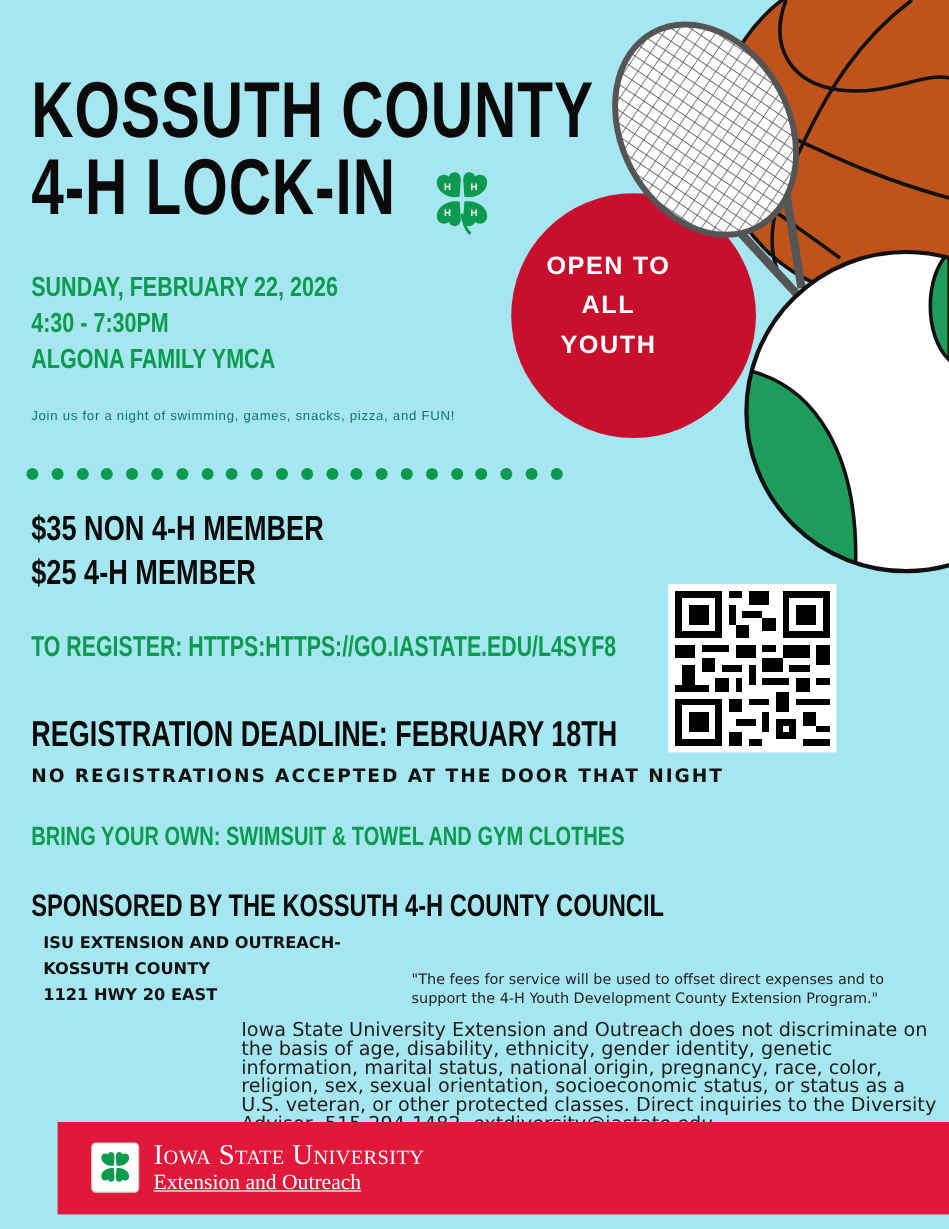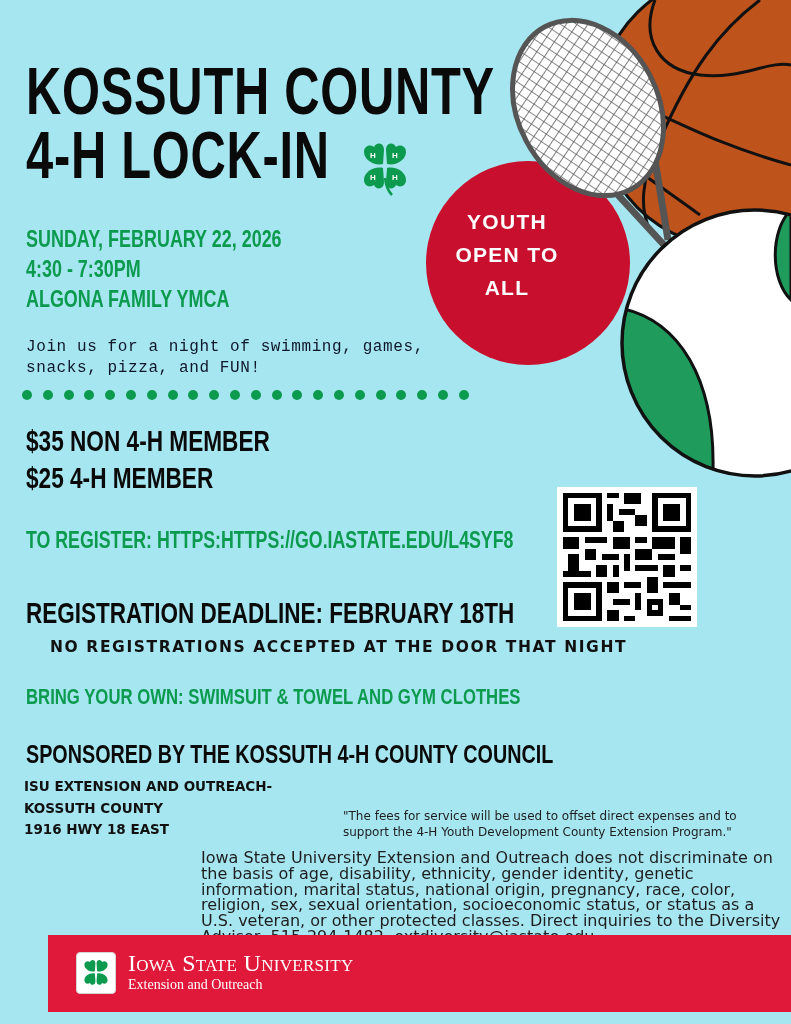--- a/index.html
+++ b/index.html
@@ -2,36 +2,36 @@
 <html><head>
 <meta charset="utf-8">
 <style>
   html, body { margin:0; padding:0; }
   body { width:791px; height:1024px; background:#a6e6f0; position:relative; overflow:hidden; font-family:"Liberation Sans", sans-serif; }
   .abs { position:absolute; }
   .cond { font-family:"Liberation Sans Narrow","Liberation Sans", sans-serif; font-weight:700; transform-origin:left top; white-space:nowrap; }
   .title { left:26px; color:#0a0a0a; font-size:66px; line-height:62px; transform:scaleX(0.74); letter-spacing:1px; }
   .green { color:#0c9a4e; }
   .event-line { left:26px; font-size:23px; transform:scaleX(0.78); }
-  .desc { left:26px; top:337px; width:460px; font-size:16px; line-height:21px; color:#0f172a; letter-spacing:0.6px; font-family:Liberation Mono, monospace; }
+  .desc { left:26px; top:337px; width:460px; font-size:11px; line-height:21px; color:#0f766e; letter-spacing:0.6px; font-family:Liberation Sans, sans-serif; }
   .dots { left:22px; top:390px; display:flex; gap:10.8px; }
   .dot { width:10px; height:10px; border-radius:50%; background:#0c9a4e; }
   .price { left:26px; font-size:29px; color:#0a0a0a; transform:scaleX(0.78); }
   .register { left:26px; top:526px; font-size:24px; transform:scaleX(0.74); }
   .deadline { left:26px; top:596px; font-size:30px; color:#0a0a0a; transform:scaleX(0.75); }
-  .noreg { left:26px; top:638px; font-size:15.5px; font-weight:700; color:#111; letter-spacing:1.6px; font-family:"DejaVu Sans", sans-serif;margin-left:24px; }
+  .noreg { left:26px; top:638px; font-size:15.5px; font-weight:700; color:#111; letter-spacing:1.6px; font-family:"DejaVu Sans", sans-serif; }
   .byo { left:26px; top:684px; font-size:22px; transform:scaleX(0.76); }
   .sponsor { left:26px; top:739px; font-size:26px; color:#0a0a0a; transform:scaleX(0.76); }
-  .addr { left:24px; top:776px; font-size:13.5px; font-weight:700; line-height:21.5px; color:#111; font-family:"DejaVu Sans", sans-serif; }
+  .addr { left:36px; top:776px; font-size:13.5px; font-weight:700; line-height:21.5px; color:#111; font-family:"DejaVu Sans", sans-serif; }
   .quote { left:343px; top:809px; font-size:12px; line-height:15.5px; color:#1e1e1e; font-family:"DejaVu Sans", sans-serif; width:440px; }
   .nondisc { left:201px; top:850px; width:580px; font-size:16px; line-height:15.8px; color:#1e1e1e; font-family:"DejaVu Sans", sans-serif; }
   .footer { left:24px; top:935px; width:751px; height:77px; background:#e0193b;margin-left:24px; }
   .footer-logo { position:absolute; left:28px; top:17px; width:38px; height:40px; background:#fff; border-radius:4px; border:1px solid #d3d3d3; display:flex; align-items:center; justify-content:center; }
   .isu-name { position:absolute; left:80px; top:16px; color:#fff; font-family:"Liberation Serif", serif; font-size:24px; letter-spacing:0.3px; font-variant:small-caps; line-height:24px; }
-  .isu-sub { position:absolute; left:80px; top:41px; color:#fff; font-family:"Liberation Serif", serif; font-size:14px; line-height:18px; }
+  .isu-sub { position:absolute; left:80px; top:41px; color:#fff; font-family:"Liberation Serif", serif; font-size:18px; line-height:18px;text-decoration:underline; }
   .youth { left:432px; top:205px; width:150px; text-align:center; color:#fff; font-size:21px; line-height:33px; letter-spacing:1.3px; font-family:"Liberation Sans Narrow","Liberation Sans", sans-serif; font-weight:700; }
   .youth sup { font-size:11px; vertical-align:top; position:relative; top:-4px; }
   .qr { left:557px; top:487px; width:140px; height:140px; background:#fff; }
 </style>
 </head>
 <body>
 
 <svg class="abs" style="left:0;top:0" width="791" height="1024" viewBox="0 0 791 1024">
 
   <circle cx="528" cy="263" r="102" fill="#c8102e"></circle>
@@ -118,22 +118,22 @@
     <span class="dot"></span>
     <span class="dot"></span>
     <span class="dot"></span>
     <span class="dot"></span>
     <span class="dot"></span>
     <span class="dot"></span>
     <span class="dot"></span>
   </div>
 
 <div class="abs youth">
+  <div>OPEN TO ALL</div>
   <div>YOUTH</div>
-  <div>OPEN TO ALL</div>
 </div>
 
 <div class="abs cond price" style="top:425px">$35 NON 4-H MEMBER</div>
 <div class="abs cond price" style="top:462px">$25 4-H MEMBER</div>
 
 <div class="abs cond green register">TO REGISTER: HTTPS:HTTPS://GO.IASTATE.EDU/L4SYF8</div>
 
 <svg class="abs qr" viewBox="0 0 25 25" shape-rendering="crispEdges">
   <rect width="25" height="25" fill="#fff"></rect>
   <g fill="#000">
@@ -186,21 +186,21 @@
 <div class="abs cond deadline">REGISTRATION DEADLINE: FEBRUARY 18TH</div>
 <div class="abs noreg">NO REGISTRATIONS ACCEPTED AT THE DOOR THAT NIGHT</div>
 
 <div class="abs cond green byo">BRING YOUR OWN: SWIMSUIT &amp; TOWEL AND GYM CLOTHES</div>
 
 <div class="abs cond sponsor">SPONSORED BY THE KOSSUTH 4-H COUNTY COUNCIL</div>
 
 <div class="abs addr">
   <div>ISU EXTENSION AND OUTREACH-</div>
   <div>KOSSUTH COUNTY</div>
-  <div>1916 HWY 18 EAST</div>
+  <div>1121 HWY 20 EAST</div>
 </div>
 
 <div class="abs quote">"The fees for service will be used to offset direct expenses and to support the 4-H Youth Development County Extension Program."</div>
 <div class="abs nondisc">Iowa State University Extension and Outreach does not discriminate on the basis of age, disability, ethnicity, gender identity, genetic information, marital status, national origin, pregnancy, race, color, religion, sex, sexual orientation, socioeconomic status, or status as a U.S. veteran, or other protected classes. Direct inquiries to the Diversity Advisor, 515-294-1482, extdiversity@iastate.edu.</div>
 
 <div class="abs footer">
   <div class="footer-logo">
     <svg width="32" height="34" viewBox="0 0 58 58">
       <g fill="#0c9a4e">
         <path d="M27 26 C18 28 8 22 8 14 C8 8 14 6 18 9 C20 4 28 4 28 12 Z"></path>

